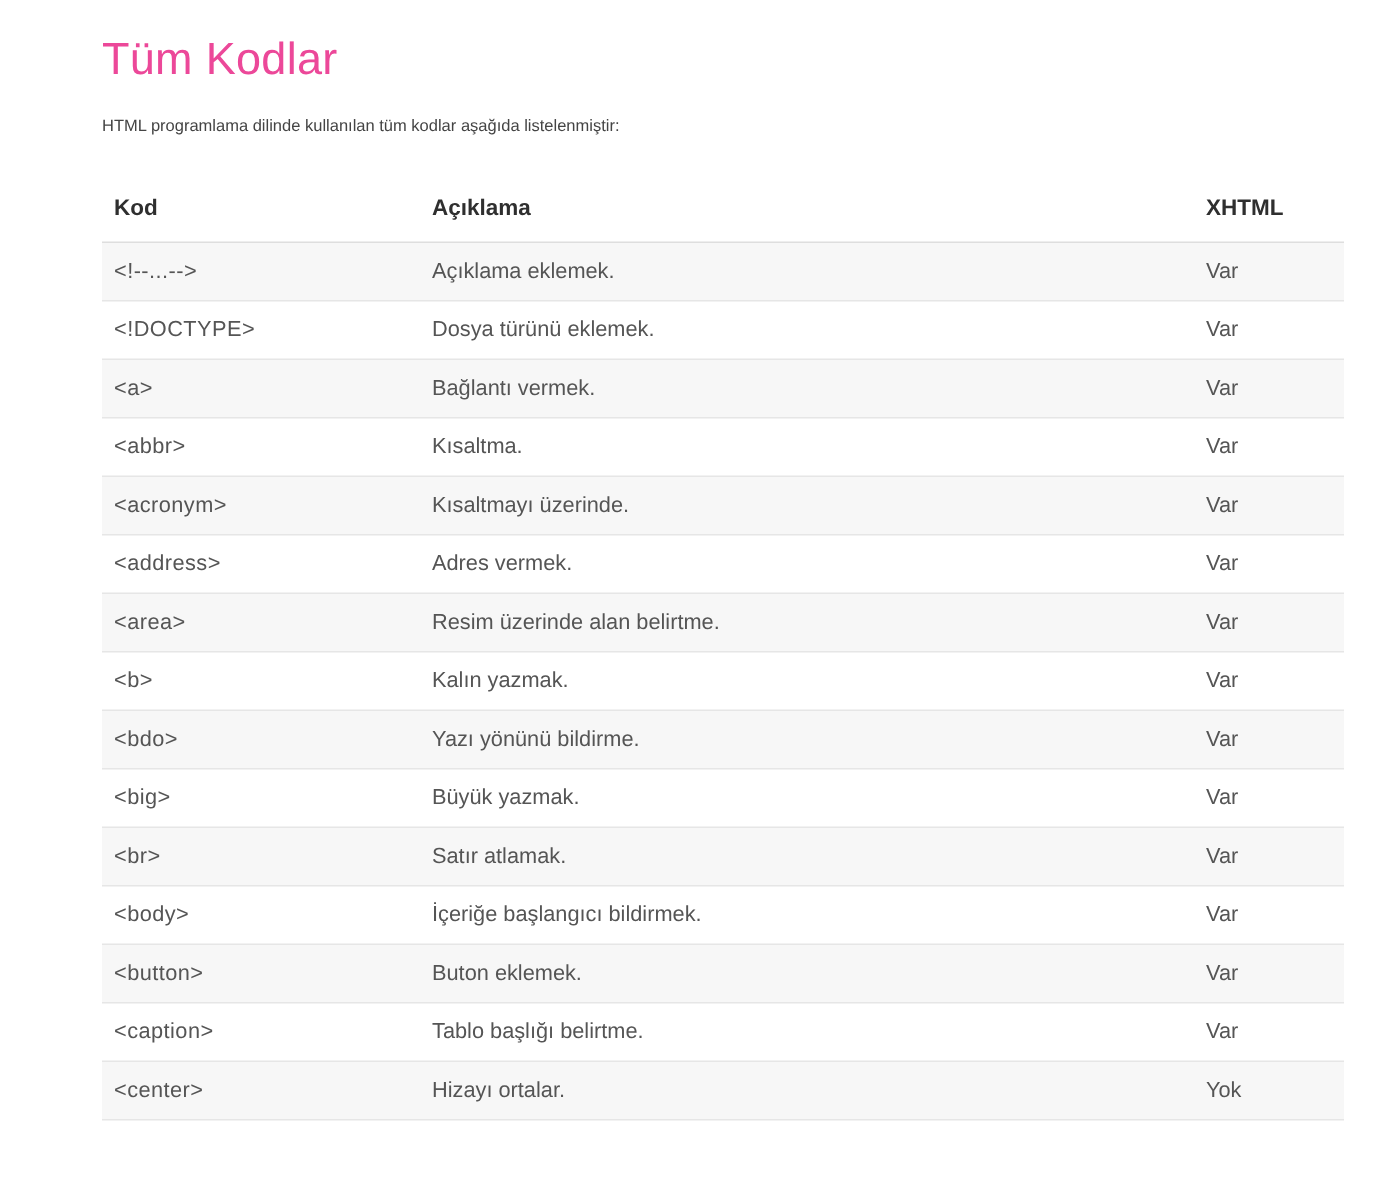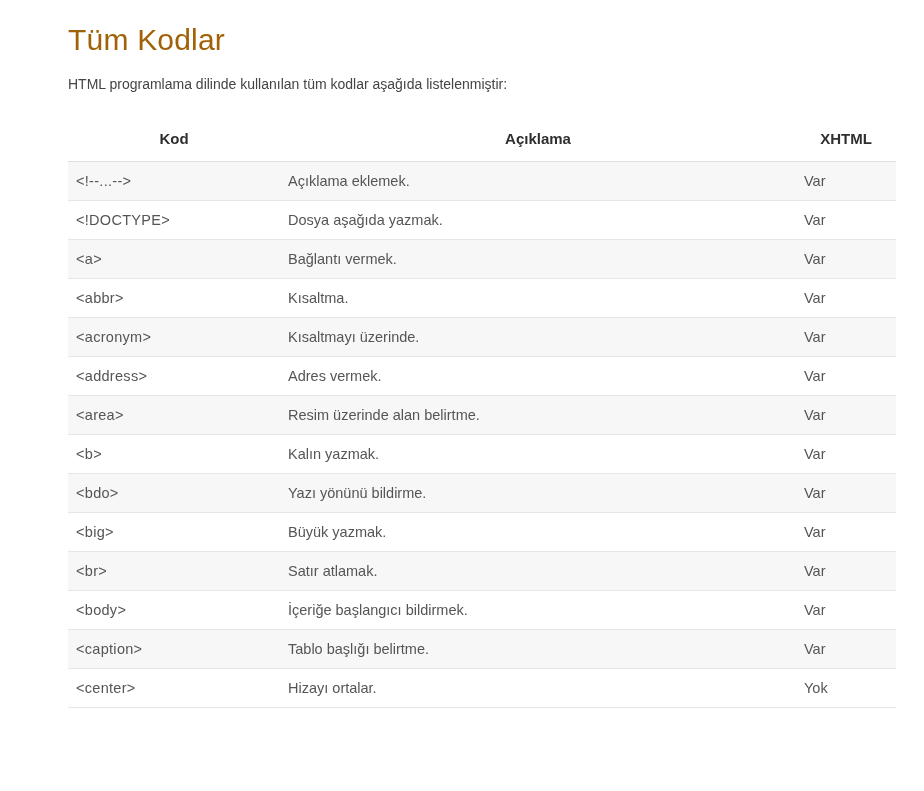--- a/index.html
+++ b/index.html
@@ -17,46 +17,46 @@
   .page {
     padding: 18px 0 0 0;
     box-sizing: border-box;
   }
   .page-title {
     margin: 0;
     padding: 0 0 0 68px;
     font-size: 30px;
     font-weight: 400;
     line-height: 44px;
-    color: #a16207;
+    color: #ec4899;
     letter-spacing: 0.2px;
   }
   .intro {
     margin: 12px 0 0 0;
     padding: 0 0 0 68px;
-    font-size: 14px;
+    font-size: 11px;
     line-height: 20px;
     color: #444;
   }
   .table-wrap {
     margin-top: 26px;
     padding: 0 28px 0 68px;
   }
   table.codes {
     width: 100%;
     border-collapse: collapse;
     table-layout: fixed;
     font-size: 14.5px;
   }
   table.codes col.c-code  { width: 212px; }
   table.codes col.c-desc  { width: 516px; }
   table.codes col.c-xhtml { width: auto; }
 
   table.codes thead th {
-    text-align: center;
+    text-align: left;
     font-weight: 700;
     font-size: 15px;
     color: #2f2f2f;
     padding: 10px 8px 14px 8px;
     border-bottom: 1px solid #dedede;
   }
   table.codes tbody td {
     padding: 11px 8px 11px 8px;
     border-bottom: 1px solid #e6e6e6;
     color: #555;
@@ -106,21 +106,21 @@
         </tr>
       </thead>
       <tbody id="codes-body">
           <tr>
             <td class="code-cell">&lt;!--...--&gt;</td>
             <td class="desc-cell">Açıklama eklemek.</td>
             <td class="xhtml-cell">Var</td>
           </tr>
           <tr>
             <td class="code-cell">&lt;!DOCTYPE&gt;</td>
-            <td class="desc-cell">Dosya aşağıda yazmak.</td>
+            <td class="desc-cell">Dosya türünü eklemek.</td>
             <td class="xhtml-cell">Var</td>
           </tr>
           <tr>
             <td class="code-cell">&lt;a&gt;</td>
             <td class="desc-cell">Bağlantı vermek.</td>
             <td class="xhtml-cell">Var</td>
           </tr>
           <tr>
             <td class="code-cell">&lt;abbr&gt;</td>
             <td class="desc-cell">Kısaltma.</td>
@@ -160,20 +160,25 @@
             <td class="code-cell">&lt;br&gt;</td>
             <td class="desc-cell">Satır atlamak.</td>
             <td class="xhtml-cell">Var</td>
           </tr>
           <tr>
             <td class="code-cell">&lt;body&gt;</td>
             <td class="desc-cell">İçeriğe başlangıcı bildirmek.</td>
             <td class="xhtml-cell">Var</td>
           </tr>
           <tr>
+            <td class="code-cell">&lt;button&gt;</td>
+            <td class="desc-cell">Buton eklemek.</td>
+            <td class="xhtml-cell">Var</td>
+          </tr>
+          <tr>
             <td class="code-cell">&lt;caption&gt;</td>
             <td class="desc-cell">Tablo başlığı belirtme.</td>
             <td class="xhtml-cell">Var</td>
           </tr>
           <tr>
             <td class="code-cell">&lt;center&gt;</td>
             <td class="desc-cell">Hizayı ortalar.</td>
             <td class="xhtml-cell">Yok</td>
           </tr>
         </tbody>

